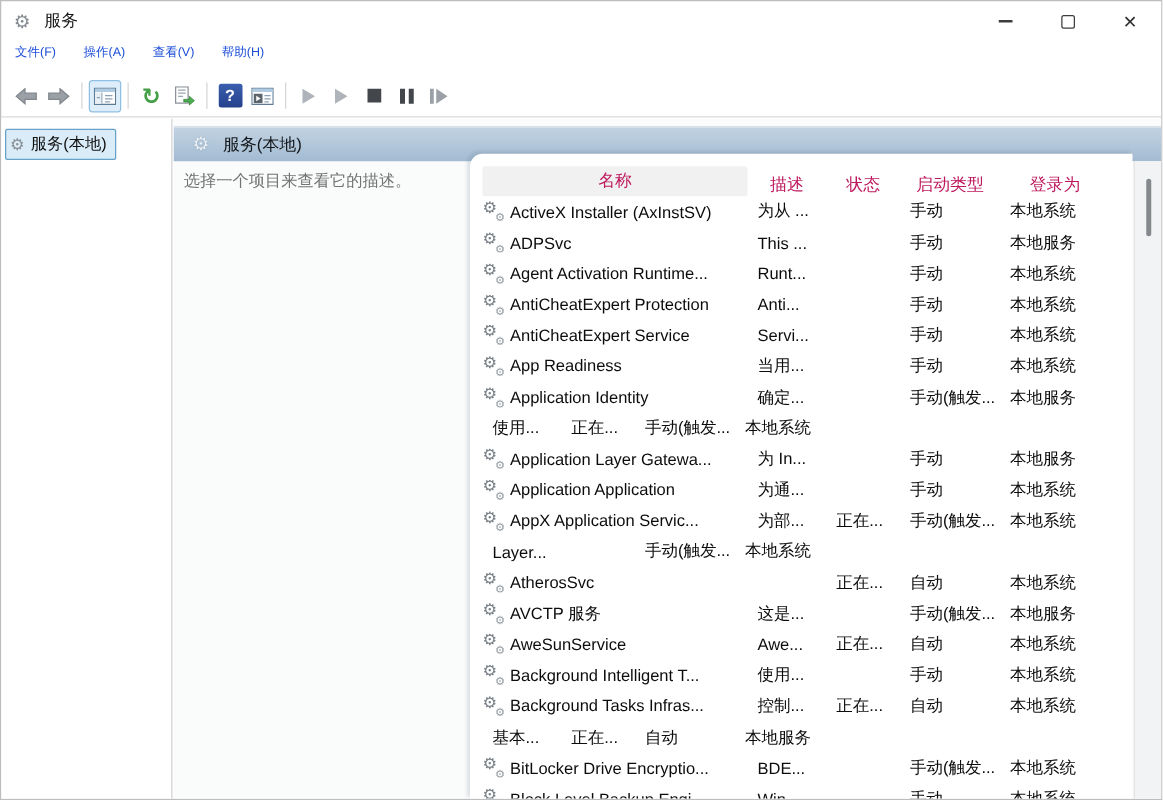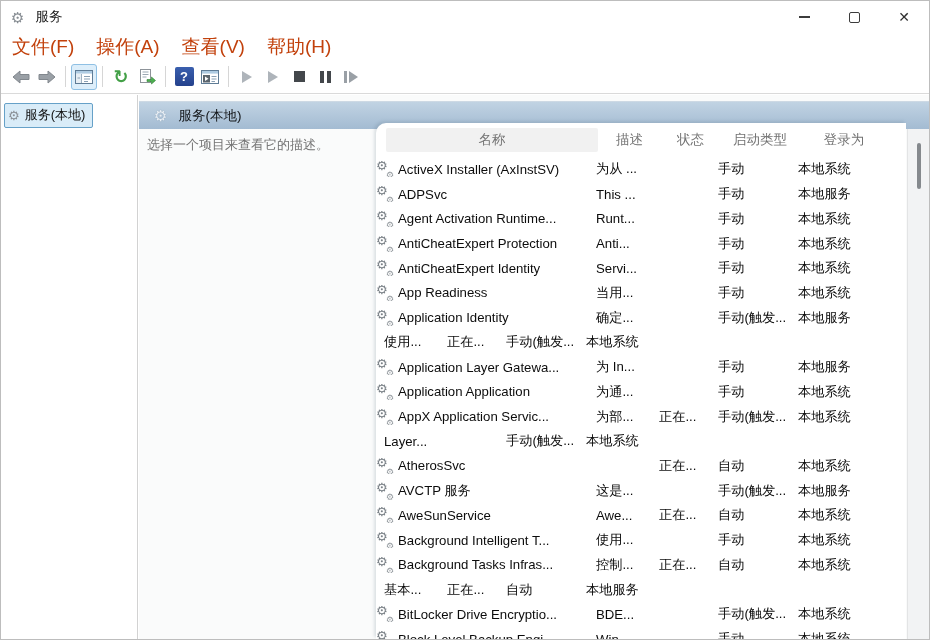--- a/index.html
+++ b/index.html
@@ -15,21 +15,21 @@
   .titlebar{height:32px;display:flex;align-items:center;padding-left:10px}
   .title-gear{font-size:15px;color:#868c92;margin-right:11px;line-height:1}
   .title-text{font-size:13.5px;color:#191919}
   .controls{margin-left:auto;display:flex;height:100%}
   .ctrl{width:50px;display:flex;align-items:center;justify-content:center;cursor:default}
   .min-bar{width:11px;height:2px;background:#3c3c3c}
   .max-box{width:11px;height:11px;border:1.5px solid #3c3c3c;border-radius:2px}
   .close-x{font-size:14px;color:#2e2e2e}.close-x::before{content:"✕"}
 
   
-  .menubar{height:27px;display:flex;align-items:center;padding-left:9px;font-size:19px;color:#c2410c}
+  .menubar{height:27px;display:flex;padding-left:9px;font-size:10px;color:#1d4ed8}
   .menu-item{padding:2px 11px;border-radius:2px}
   .menu-item:first-child{padding-left:2px}
 
   
   .toolbar{height:34px;display:flex;align-items:center;padding-left:7px;border-bottom:1px solid #dadada}
   .tsep{width:1px;height:21px;background:#d6d6d6;margin:0 5px}
   .tbtn{min-width:26px;height:26px;display:flex;align-items:center;justify-content:center;border-radius:3px}
   .tbtn.pressed{background:#ddeefa;border:1px solid #8fc0e4}
   .play-tri{width:0;height:0;border-left:10px solid #aeb4ba;border-top:6.5px solid transparent;border-bottom:6.5px solid transparent}
   .stop-sq{width:11px;height:11px;background:#43474b}
@@ -44,26 +44,26 @@
   .tree-panel{position:absolute;left:0;top:94px;width:137px;bottom:0;background:#fff;border-right:1px solid #d2d2d2}
   .tree-item{position:absolute;left:3px;top:8px;display:flex;align-items:center;gap:5px;padding:2px 7px 3px 3px;background:var(--sel-bg);border:1px solid var(--sel-border);border-radius:2px;font-size:13px;color:#111}
   .tree-gear{font-size:13px;color:#8a9096;line-height:1}
 
   .main{position:absolute;left:138px;top:94px;right:0;bottom:0;background:#fafbfb}
   .main-header{position:absolute;left:0;top:6px;right:0;height:28px;background:linear-gradient(var(--bar-top),var(--bar-bot));display:flex;align-items:center;padding-left:15px;gap:11px;font-size:13.5px;color:#14171a;border-top:1px solid #cdd9e4}
   .hdr-gear{font-size:15px;color:#e9eff5;text-shadow:0 0 1px #7b93a9;line-height:1}
   .desc-hint{position:absolute;left:8px;top:41px;font-size:13px;color:#737373}
 
   .list-card{position:absolute;left:237px;top:28px;right:23px;bottom:0;background:#fff;border-radius:10px 0 0 0;box-shadow:-2px -2px 3px rgba(90,110,130,.18);overflow:hidden}
-  .lheader{display:flex;height:34px;align-items:center;font-size:13.5px;color:#737373;padding-left:10px}
+  .lheader{display:flex;height:34px;align-items:flex-end;font-size:13.5px;color:#be185d;padding-left:10px}
   .hcell{text-align:center}
   .h-name{width:212px;background:#f1f1f1;height:24px;line-height:24px;border-radius:2px}
   .h-desc{width:63px}.h-status{width:59px}.h-start{width:80px}.h-logon{width:88px}
   .rows{position:absolute;top:34px;left:0;right:0;bottom:-16px;overflow:hidden}
-  .row{display:flex;align-items:center;height:24.72px;font-size:13.2px;color:#0c0c0c;white-space:nowrap}
+  .row{display:flex;align-items:center;height:24.72px;font-size:13.2px;color:#0c0c0c;padding-left:10px;white-space:nowrap}
   .c-name{width:212px;display:flex;align-items:center;gap:6px;overflow:hidden}
   .c-desc,.c-status,.c-start,.c-logon{padding-left:8px;overflow:hidden}
   .c-desc{width:63px}.c-status{width:59px}.c-start{width:80px}.c-logon{width:88px}
   .gear{position:relative;width:16px;height:16px;flex:0 0 16px}
   .gear::before{content:"⚙";position:absolute;left:0;top:-3px;font-size:13px;color:#7a8187}
   .gear::after{content:"⚙";position:absolute;right:-2px;bottom:-3px;font-size:9px;color:#949a9f}
 
   .scrollbar{position:absolute;right:0;top:34px;width:22px;bottom:0;background:#f2f3f4;border-left:1px solid #e3e4e5}
   .sthumb{position:absolute;left:9px;top:14px;width:4px;height:46px;background:#85898d;border-radius:2px}
 
@@ -230,21 +230,21 @@
     </span>
     <span class="c-desc">Anti...</span>
     <span class="c-status"></span>
     <span class="c-start">手动</span>
     <span class="c-logon">本地系统</span>
   </div>
 
   <div class="row">
     <span class="c-name">
       <span class="gear"></span>
-      <span>AntiCheatExpert Identity</span>
+      <span>AntiCheatExpert Service</span>
     </span>
     <span class="c-desc">Servi...</span>
     <span class="c-status"></span>
     <span class="c-start">手动</span>
     <span class="c-logon">本地系统</span>
   </div>
 
   <div class="row">
     <span class="c-name">
       <span class="gear"></span>

